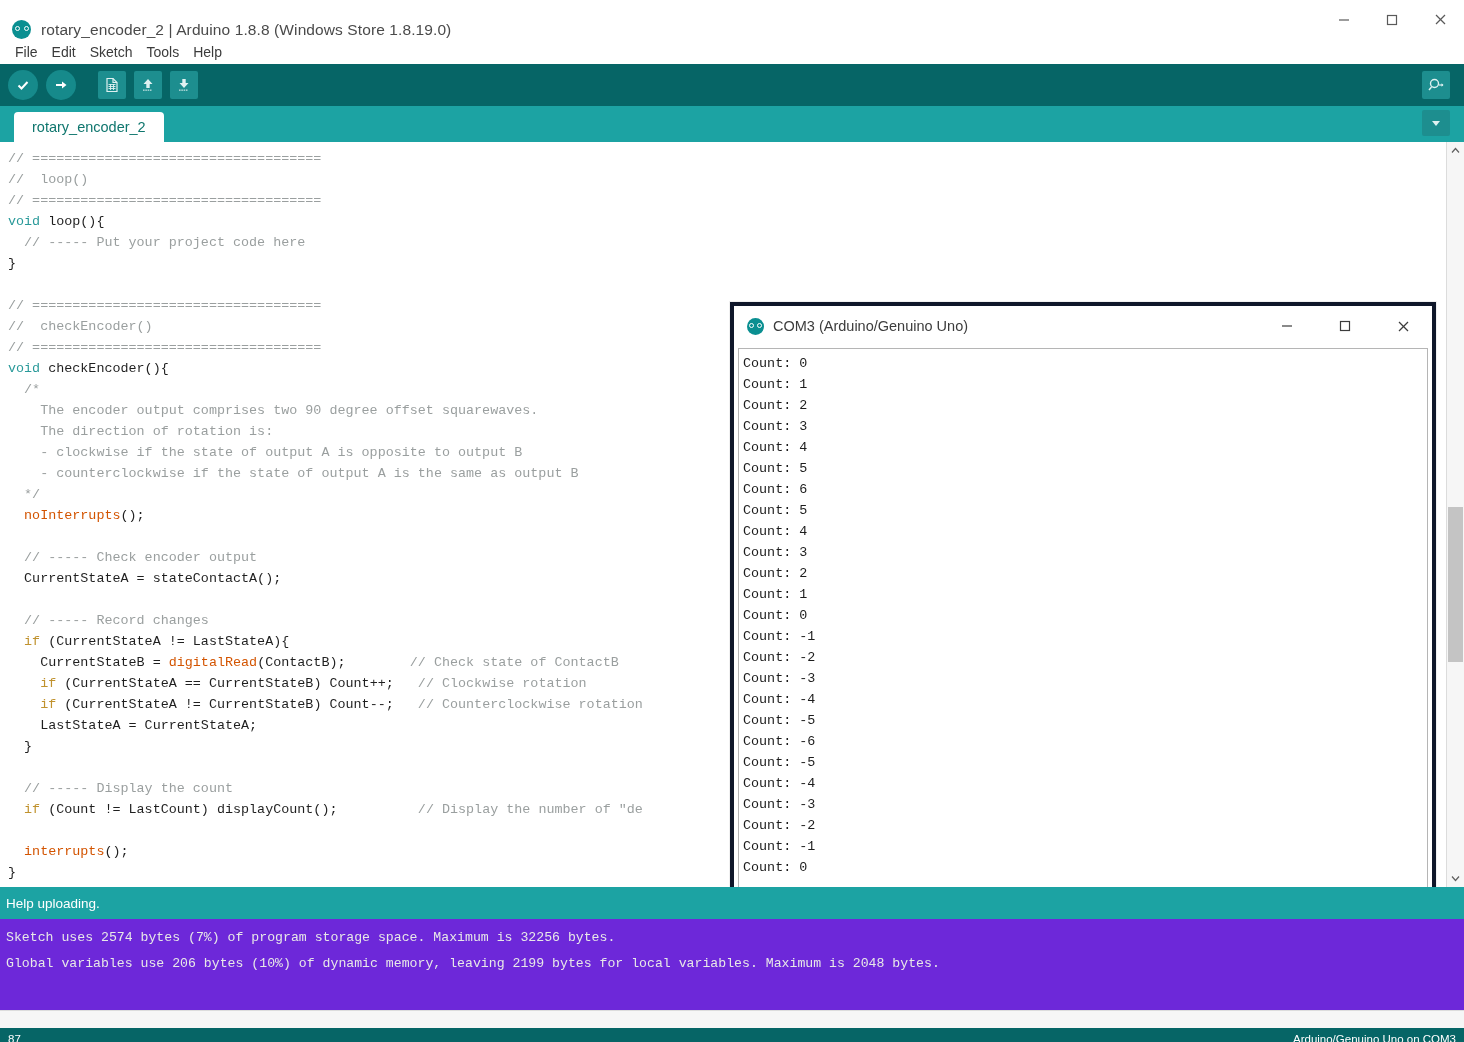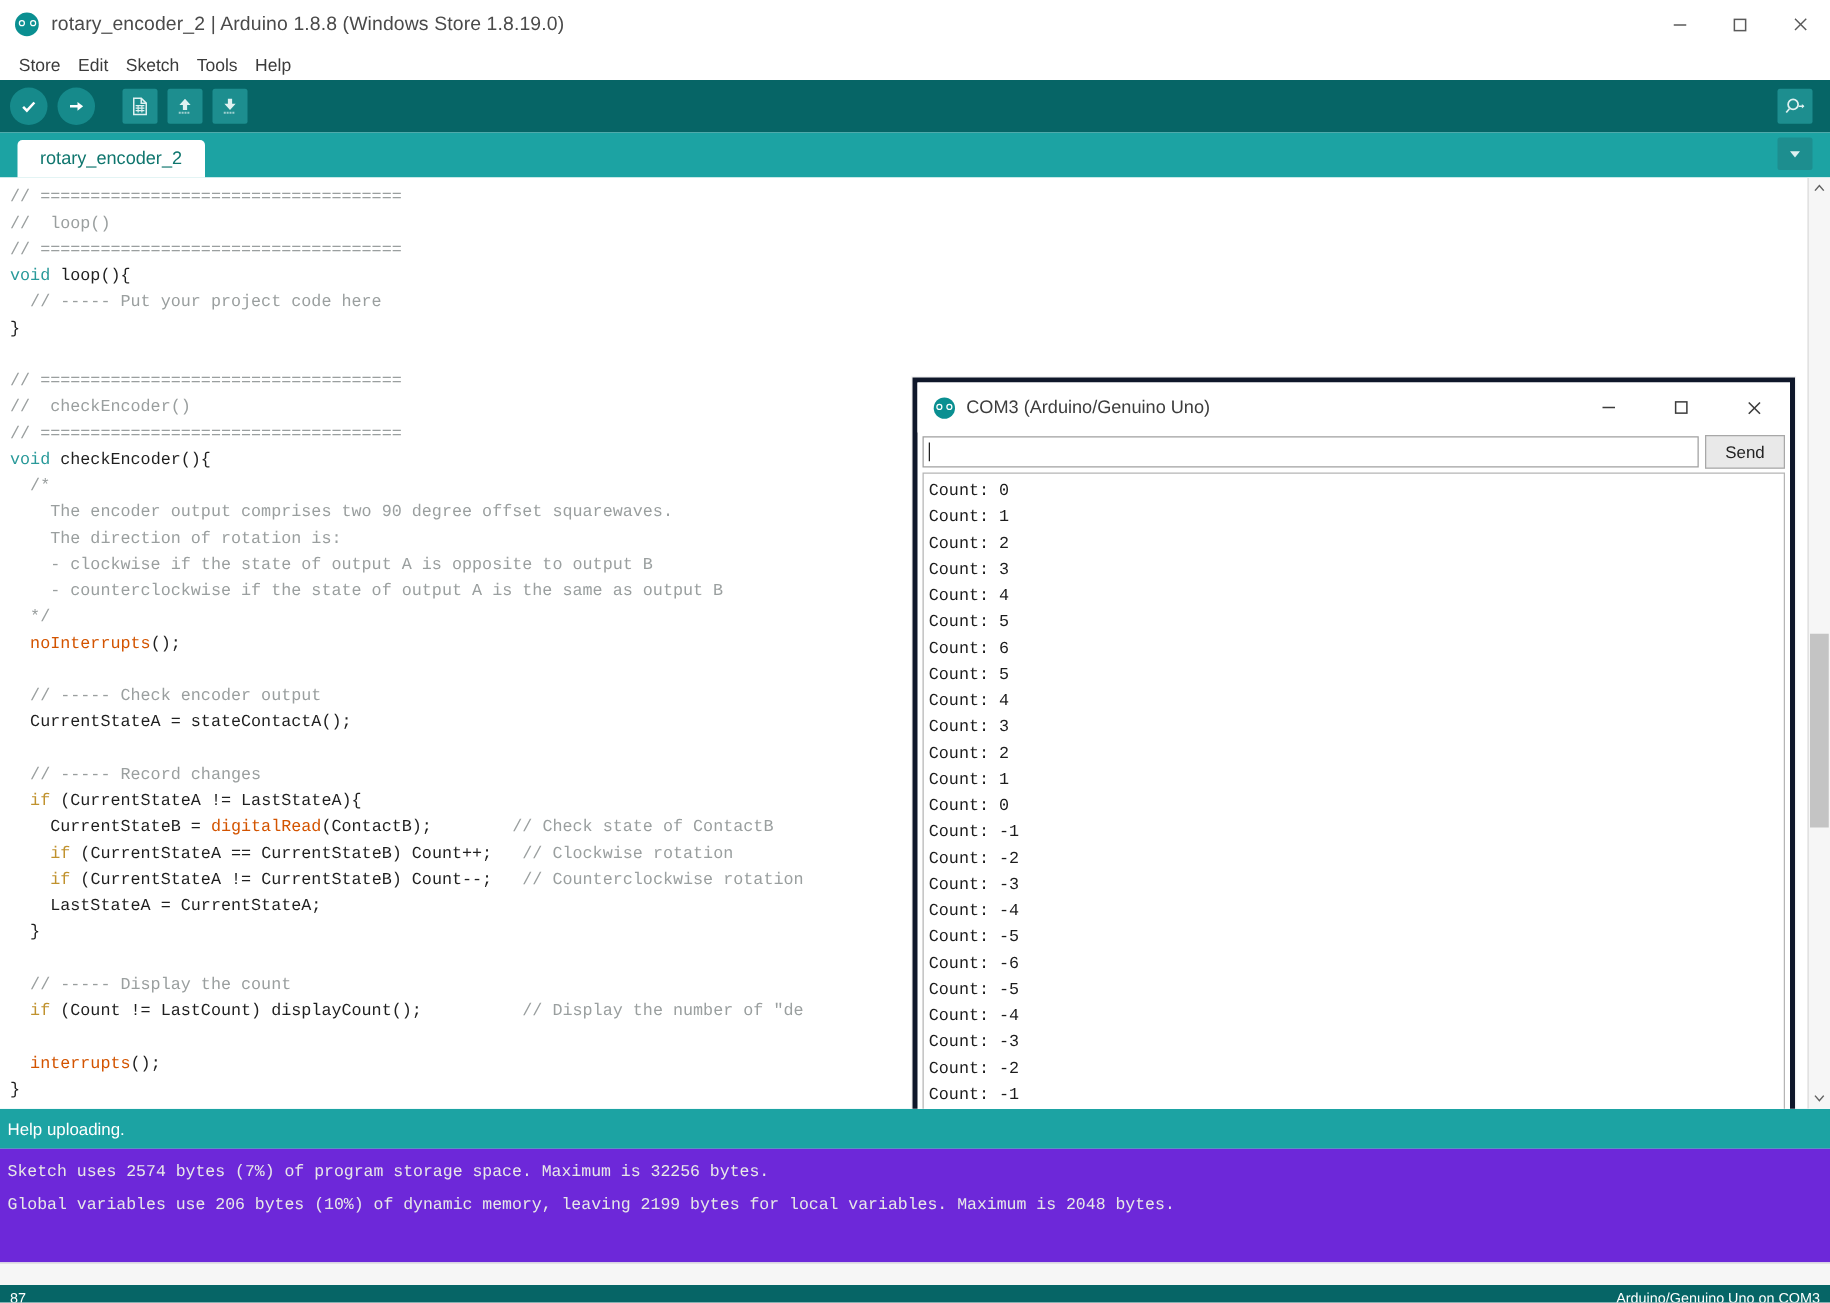--- a/index.html
+++ b/index.html
@@ -6,21 +6,21 @@
   body{
     width:1464px;height:1042px;overflow:hidden;
     background:#ffffff;
     font-family:"Liberation Sans", sans-serif;
     -webkit-font-smoothing:antialiased;
   }
   .app{position:relative;width:1464px;height:1042px;}
 
   
   .titlebar{
-    height:39px;background:#ffffff;display:flex;align-items:center;
+    height:39px;background:#ffffff;display:flex;align-items:flex-end;
     border-bottom:0px solid #fff;position:relative;
   }
   .tb-logo{
     width:19px;height:19px;border-radius:50%;
     background:#0a8f91;margin-left:12px;margin-right:10px;
     position:relative;flex:none;
   }
   .tb-logo:before,.tb-logo:after{
     content:"";position:absolute;top:6px;width:5px;height:5px;
     border:1.5px solid #ffffff;border-radius:50%;box-sizing:border-box;
@@ -150,21 +150,21 @@
       <div class="winbtn">
         <svg width="15" height="15" viewBox="0 0 15 15">
             <line x1="3" y1="3" x2="12" y2="12" stroke="#5a5a5a" stroke-width="1.2"></line>
             <line x1="12" y1="3" x2="3" y2="12" stroke="#5a5a5a" stroke-width="1.2"></line>
           </svg>
       </div>
     </div>
   </div>
 
   <div class="menubar">
-    <div class="menuitem">Store</div>
+    <div class="menuitem">File</div>
     <div class="menuitem">Edit</div>
     <div class="menuitem">Sketch</div>
     <div class="menuitem">Tools</div>
     <div class="menuitem">Help</div>
   </div>
 
   <div class="toolbar">
     <div class="tbtn round">
       <svg width="16" height="16" viewBox="0 0 16 16">
           <polyline points="3.5,8.5 6.5,11.5 12.5,5" fill="none" stroke="#ffffff" stroke-width="2"></polyline>
@@ -265,26 +265,20 @@
           </div>
           <div class="sw-winbtn">
             <svg width="15" height="15" viewBox="0 0 15 15">
                 <line x1="3" y1="3" x2="12" y2="12" stroke="#3c3c3c" stroke-width="1.3"></line>
                 <line x1="12" y1="3" x2="3" y2="12" stroke="#3c3c3c" stroke-width="1.3"></line>
               </svg>
           </div>
         </div>
       </div>
 
-      <div class="sw-inputrow">
-        <div class="sw-input" title="">
-          <span class="caret"></span>
-        </div>
-        <div class="sw-send">Send</div>
-      </div>
 
       <div class="sw-output" id="serial-output"><div>Count: 0</div><div>Count: 1</div><div>Count: 2</div><div>Count: 3</div><div>Count: 4</div><div>Count: 5</div><div>Count: 6</div><div>Count: 5</div><div>Count: 4</div><div>Count: 3</div><div>Count: 2</div><div>Count: 1</div><div>Count: 0</div><div>Count: -1</div><div>Count: -2</div><div>Count: -3</div><div>Count: -4</div><div>Count: -5</div><div>Count: -6</div><div>Count: -5</div><div>Count: -4</div><div>Count: -3</div><div>Count: -2</div><div>Count: -1</div><div>Count: 0</div></div>
 
     </div>
   </div>
 
   <div class="statusmsg">Help uploading.</div>
   <div class="console" id="console-output"><div>Sketch uses 2574 bytes (7%) of program storage space. Maximum is 32256 bytes.</div><div>Global variables use 206 bytes (10%) of dynamic memory, leaving 2199 bytes for local variables. Maximum is 2048 bytes.</div></div>
   <div class="consolebar"></div>
 

